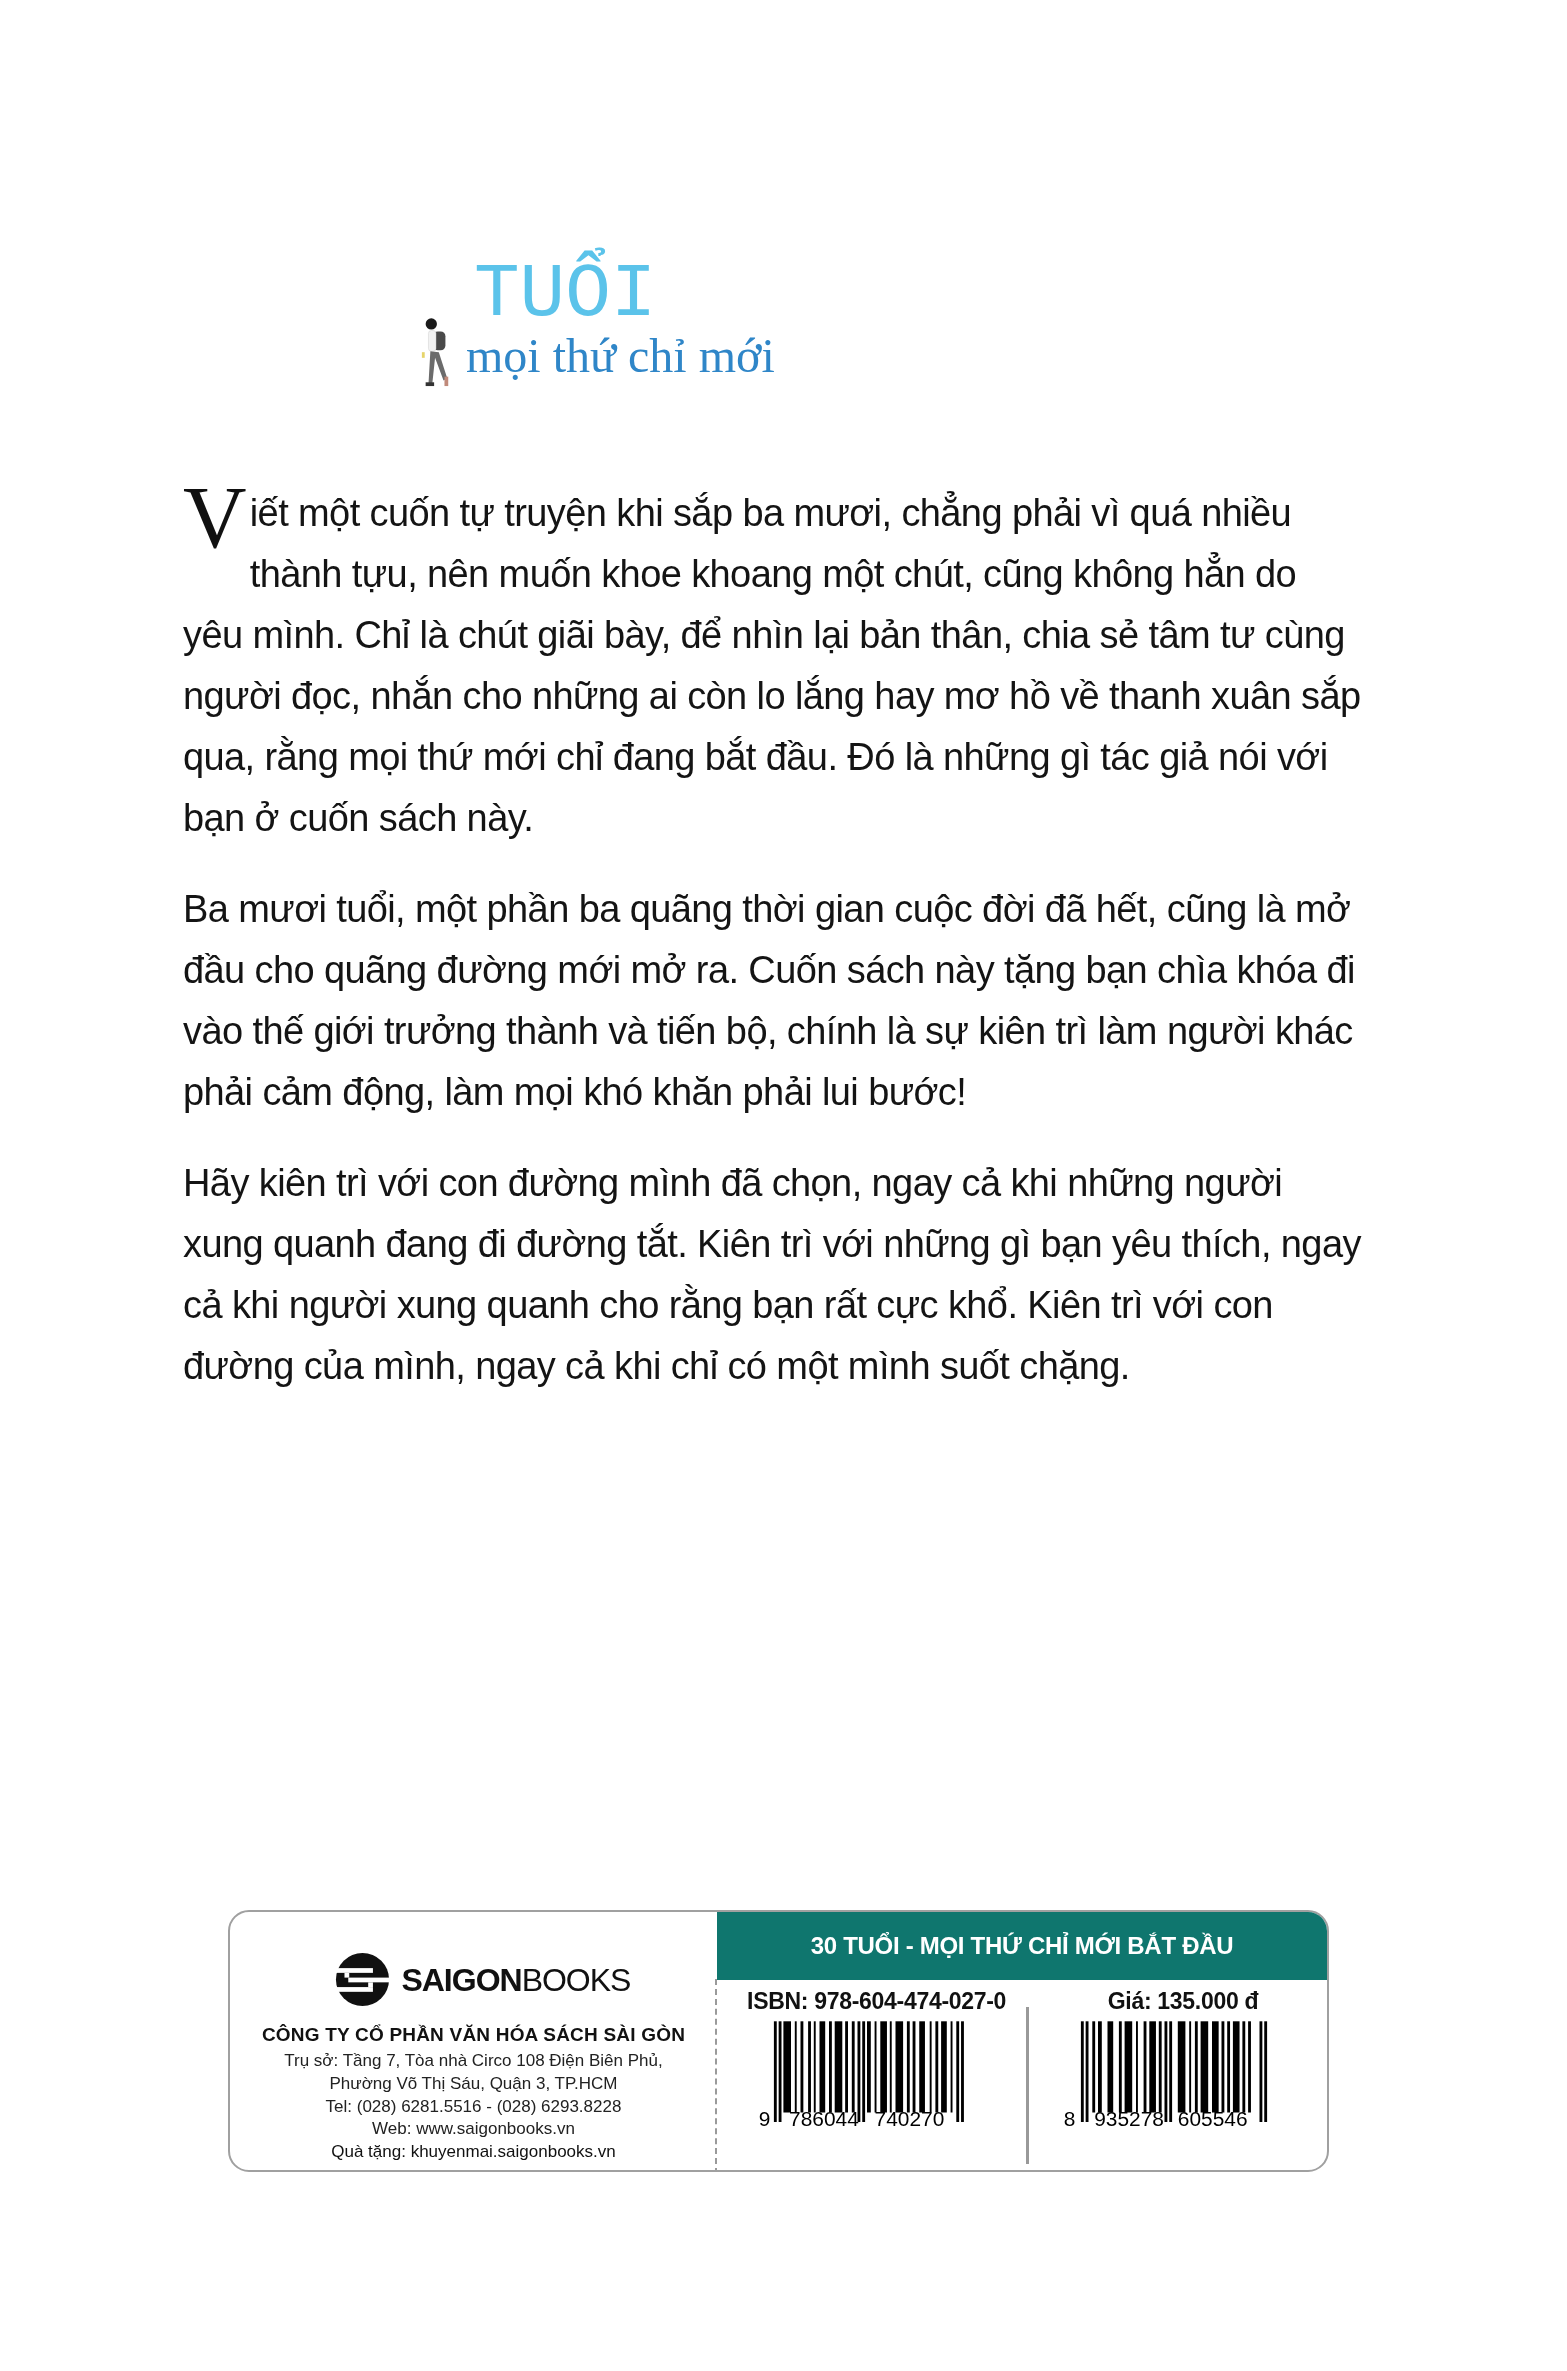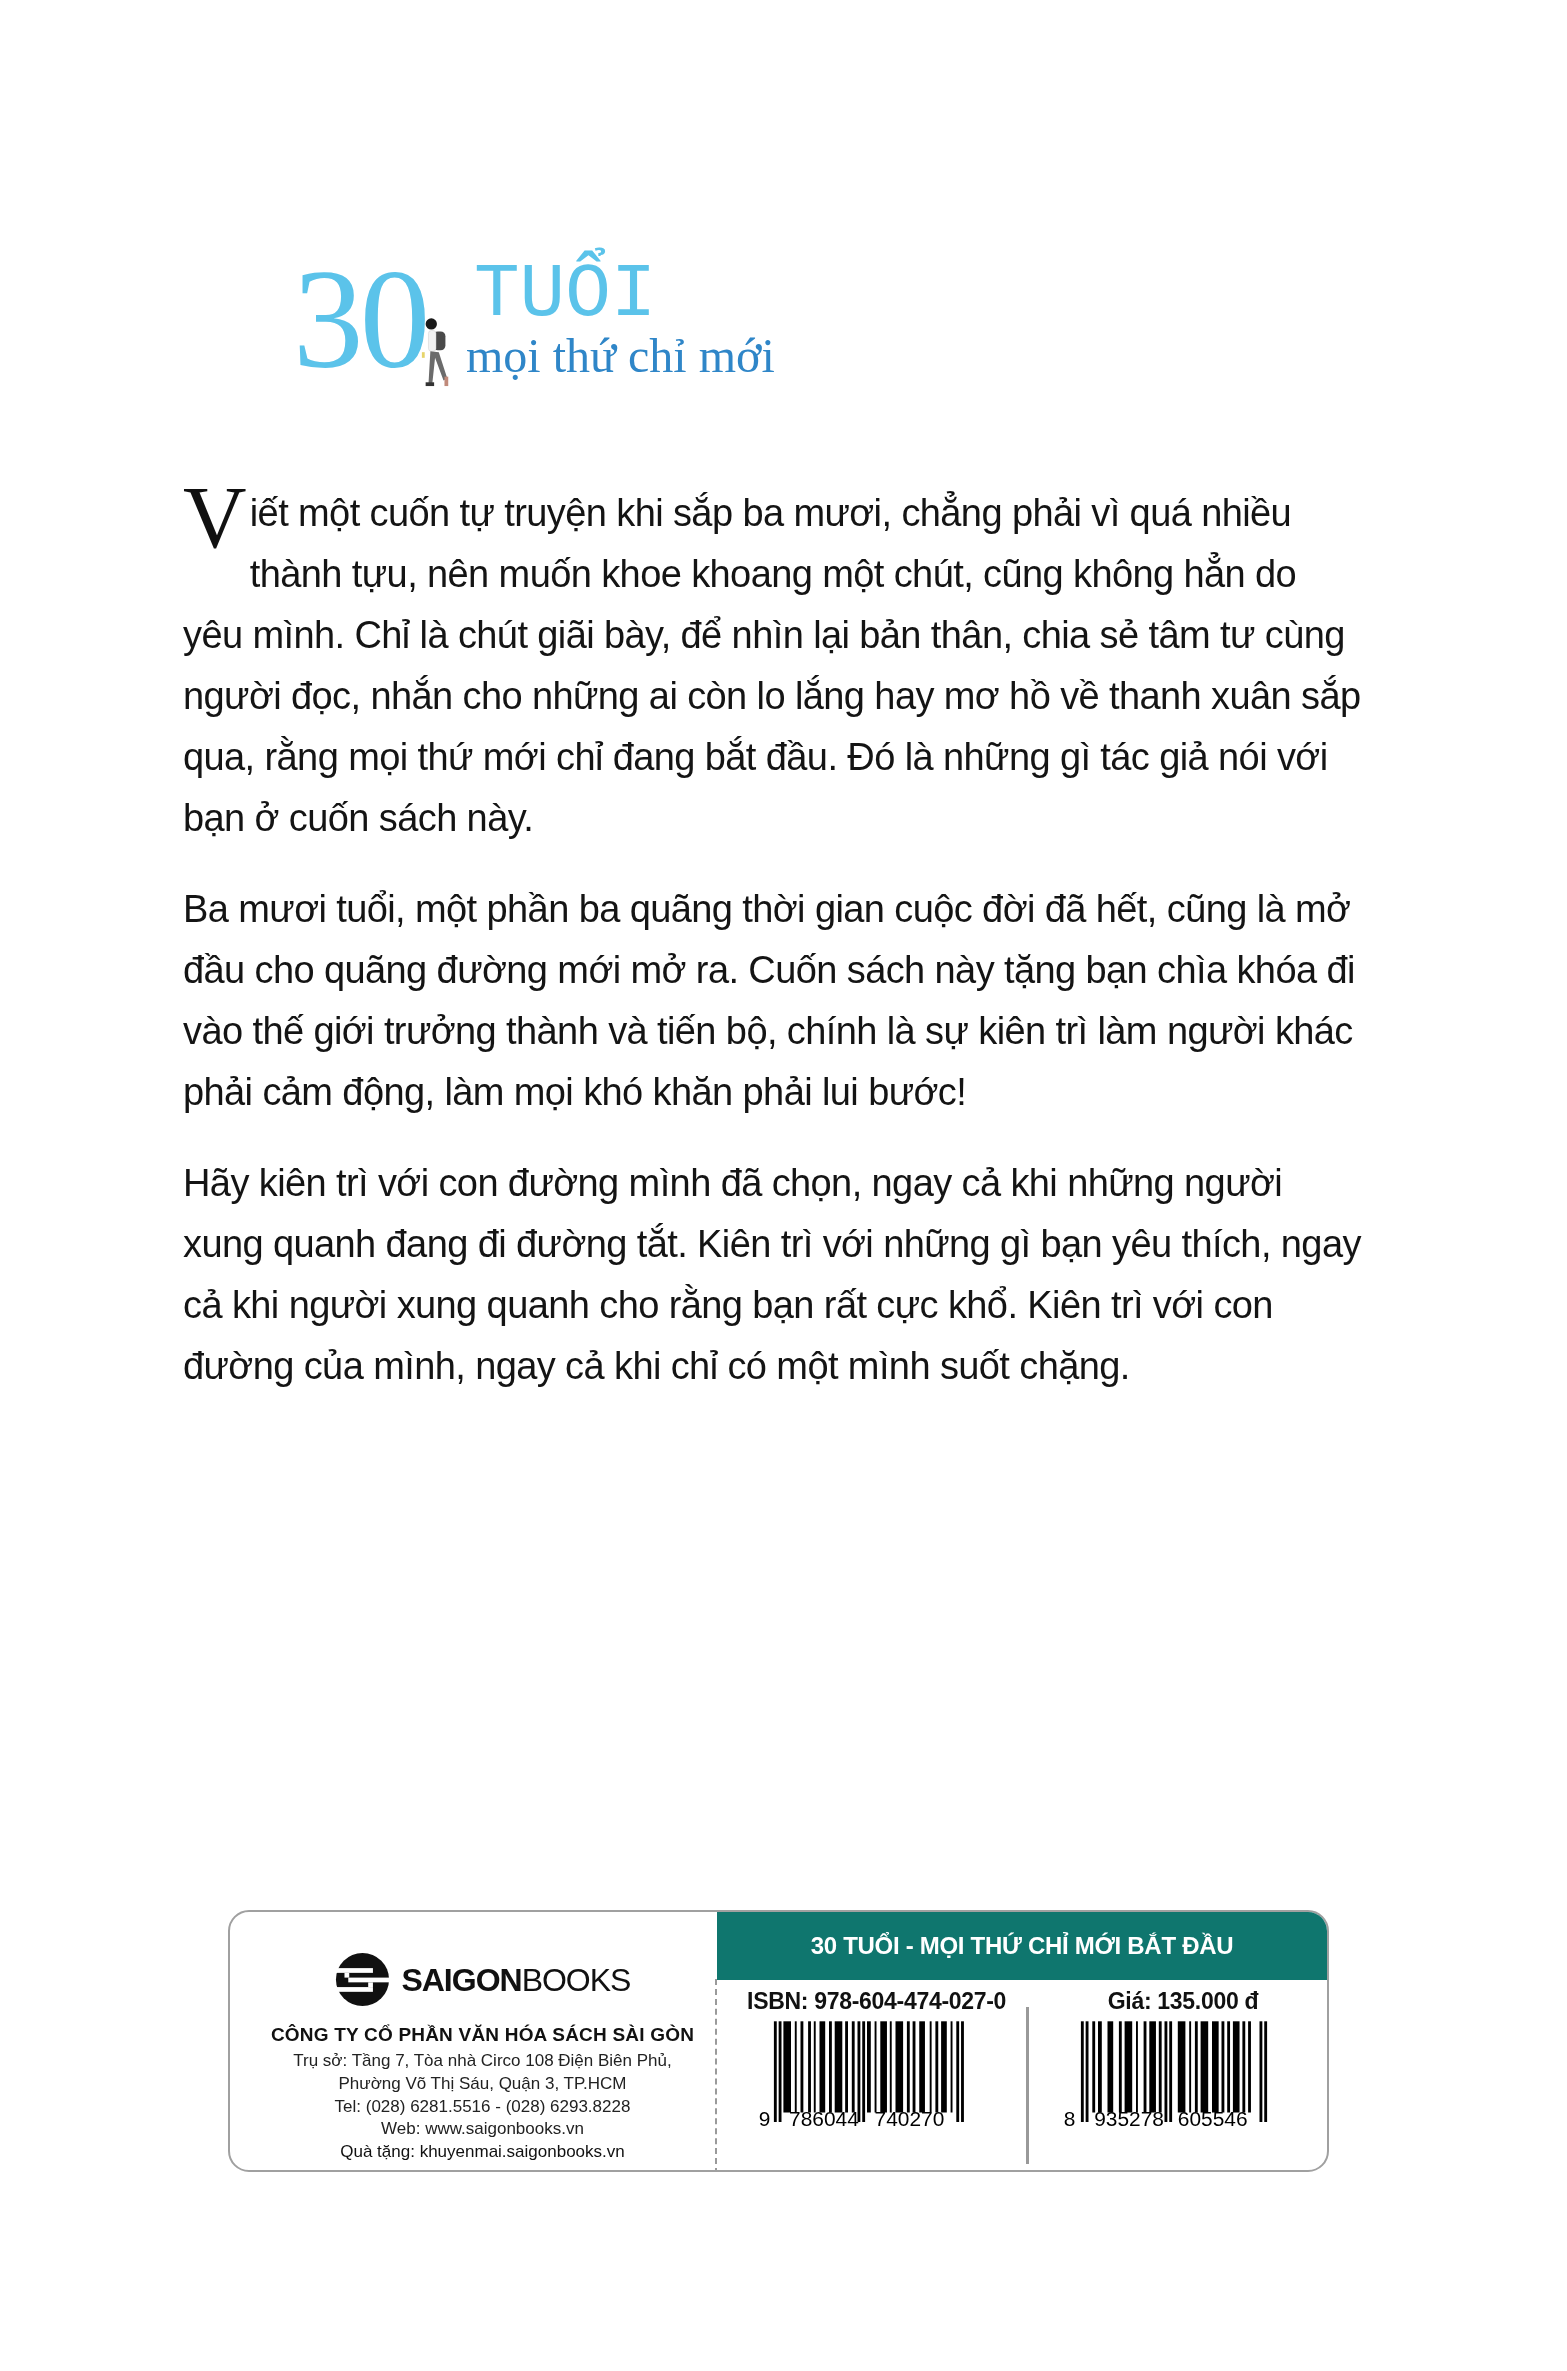--- a/index.html
+++ b/index.html
@@ -13,41 +13,40 @@
   .t-bat { position: absolute; left: 818px; top: 249px; font-family: "Liberation Serif", serif; font-weight: bold; font-size: 139px; line-height: 143px; color: #2688cc; letter-spacing: 1.9px; }
   .walker { position: absolute; left: 420px; top: 316px; width: 32px; height: 78px; }
 
   
   .body-text { position: absolute; left: 183px; top: 483px; width: 1179px; font-family: "Liberation Sans", sans-serif; font-size: 38px; line-height: 61px; color: #141414; letter-spacing: -0.6px; }
   .para { margin: 0 0 30px 0; }
   .dropcap { font-family: "Liberation Serif", serif; font-size: 88px; line-height: 57px; float: left; margin: 5.7px 3.8px 0 0; color: #111; }
 
   
   .infobox { position: absolute; left: 228px; top: 1910px; width: 1101px; height: 262px; border: 2.9px solid #a0a0a0; border-radius: 21px; box-sizing: border-box; background: #fff; overflow: hidden; }
-  .publisher { position: absolute; left: 0; top: 0; width: 487px; height: 100%; text-align: center; padding-left: 18px; }
+  .publisher { position: absolute; left: 0; top: 0; width: 487px; height: 100%; text-align: center; }
   .logo-row { position: absolute; left: 105px; top: 40px; display: flex; align-items: center; }
   .logo-mark { width: 55px; height: 55px; }
   .logo-text { margin-left: 11.4px; font-size: 32px; line-height: 32px; color: #111; letter-spacing: -1px; }
   .logo-text b { font-weight: 900; }
   .pub-name { position: absolute; left: 0; width: 100%; top: 112px; font-size: 19px; font-weight: bold; letter-spacing: 0.2px; }
   .pub-line { position: absolute; left: 0; width: 100%; font-size: 17px; line-height: 23px; color: #222; }
   .pub-gift { font-weight: normal; color: #111; }
   .divider-dash { position: absolute; left: 485px; top: 67px; width: 0; height: 195px; border-left: 2.9px dashed #9a9a9a; }
   .barcode-area { position: absolute; left: 487px; top: 0; right: 0; height: 100%; }
   .barcode-header { position: absolute; left: 0; top: 0; right: 0; height: 68px; background: #0f766e; color: #fff; font-weight: bold; font-size: 24px; line-height: 68px; text-align: center; letter-spacing: -0.3px; }
   .vdiv { position: absolute; left: 309px; top: 95px; width: 2.9px; height: 157px; background: #999; }
   .bc-col { position: absolute; top: 76px; width: 304px; text-align: center; }
   .bc-label { font-size: 23px; font-weight: bold; color: #111; letter-spacing: -0.3px; }
   .barcode-svg { display: block; margin: 5.7px auto 0; }
 </style>
 </head>
 <body>
 
 <div class="title">
-  <div class="t-30">30</div>
   <svg class="walker" viewBox="0 0 34 82">
     <circle cx="12" cy="8" r="6" fill="#1a1a1a"></circle>
     <rect x="14" y="16" width="13" height="20" rx="5" fill="#4a4a4a"></rect>
     <rect x="9" y="15" width="8" height="22" rx="3" fill="#f2f2f2" stroke="#ccc" stroke-width="0.5"></rect>
     <path d="M11 37 L9 72 L13 72 L16 44 L25 68 L29 66 L20 38 Z" fill="#6b6b6b"></path>
     <rect x="6" y="70" width="9" height="4" fill="#333"></rect>
     <rect x="26" y="64" width="4" height="10" fill="#c08a7a"></rect>
     <rect x="2" y="38" width="3" height="6" fill="#e6d46a"></rect>
   </svg>
   <div class="t-tuoi">TUỔI</div>

